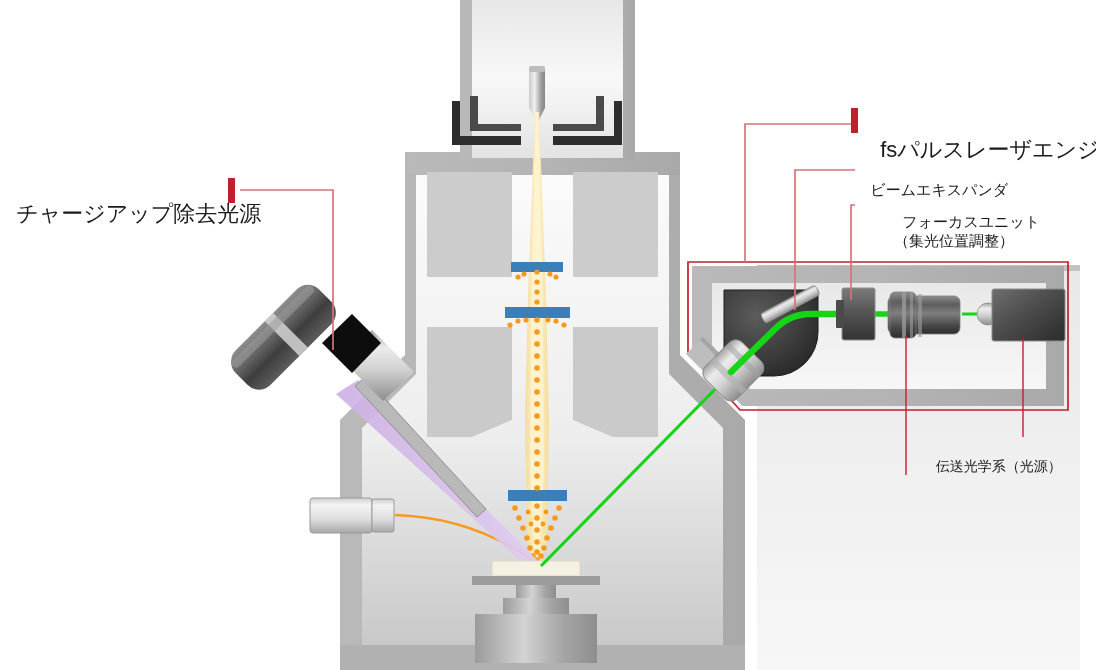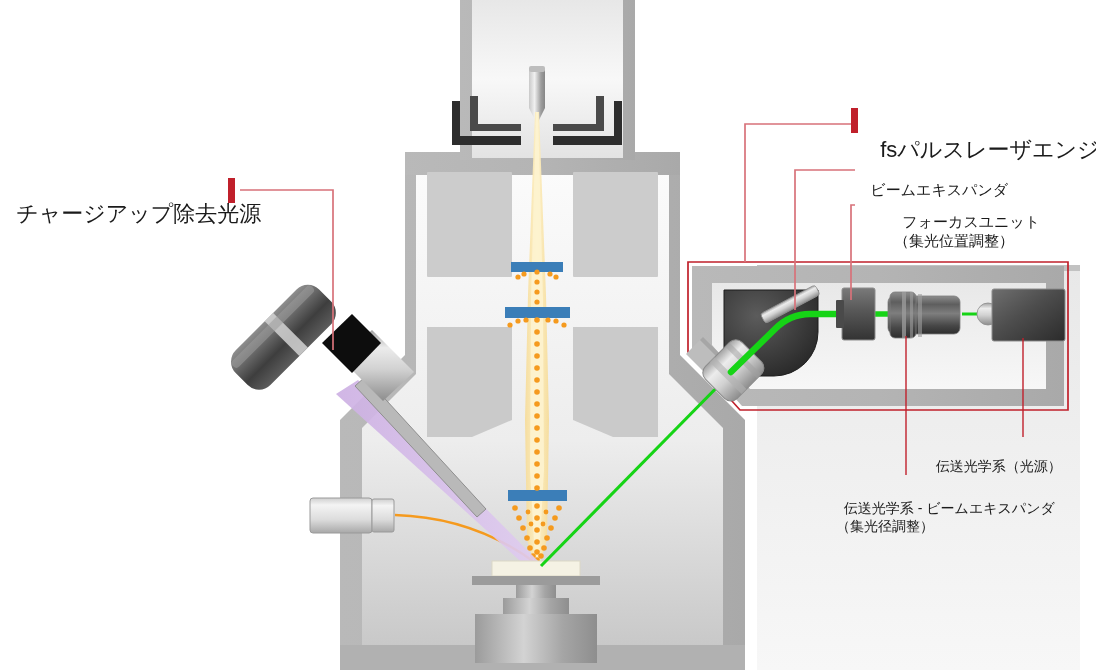--- a/index.html
+++ b/index.html
@@ -324,23 +324,19 @@
 
 <div class="lbl med" style="left:862px;top:193px;margin-left:32px;">
   <span>フォーカスユニット
 （集光位置調整）</span>
 </div>
 
 <div class="lbl sm" style="left:928px;top:440px;">
   <span>伝送光学系（光源）</span>
 </div>
 
-<div class="lbl sm" style="left:836px;top:482px;">
-  <span>伝送光学系 - ビームエキスパンダ
-（集光径調整）</span>
-</div>
 
 <div class="lbl big" style="left:4px;top:172px;">
   <span>チャージアップ除去光源</span>
 </div>
 <div class="tick" style="left:228px;top:178px;width:7px;height:25px;"></div>
 
 </div>
 
 </body></html>

